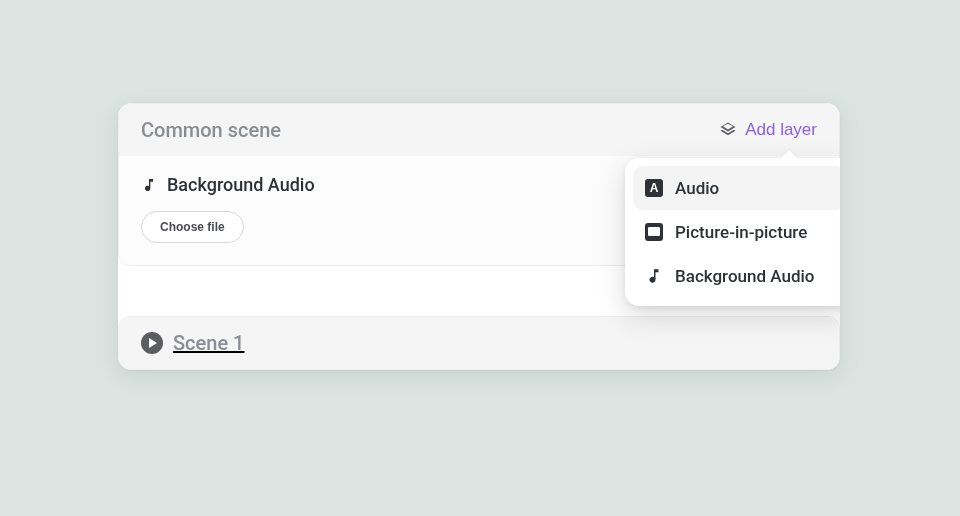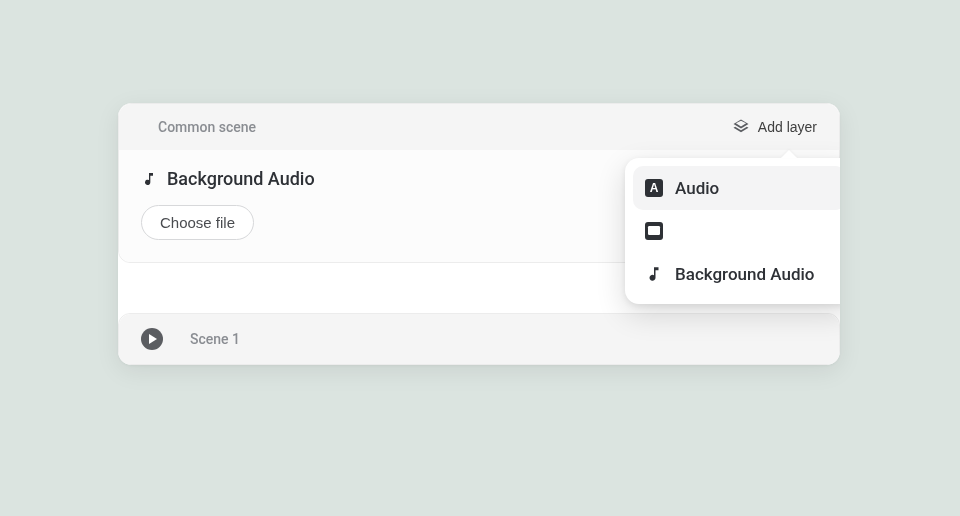--- a/index.html
+++ b/index.html
@@ -19,48 +19,47 @@
       background: #ffffff;
       border-radius: 14px;
       box-shadow: 0 6px 24px rgba(0,0,0,0.08), 0 1px 3px rgba(0,0,0,0.04);
       overflow: hidden;
     }
     .scene {
       border: 1px solid #ececec;
       border-radius: 12px;
       overflow: visible;
     }
-    .scene + .scene { margin-top: 50px; }
+    .scene + .scene { margin-top: 50px; text-decoration: underline; }
     .scene-header {
       display: flex;
       align-items: center;
       justify-content: space-between;
       padding: 14px 22px;
       background: #f5f5f5;
       border-top-left-radius: 12px;
       border-top-right-radius: 12px;
       position: relative;
     }
     .scene-title {
-      font-size: 14px;
+      font-size: 20px;
       color: #8a8d92;
       font-weight: 500;
-      margin-left: 17px;
     }
     .scene-title-row {
       display: flex;
       align-items: center;
       gap: 10px;
     }
     .add-layer-btn {
       display: flex;
       align-items: center;
       gap: 8px;
-      color: #404040;
-      font-size: 14px;
+      color: #8b5cf6;
+      font-size: 17px;
       font-weight: 500;
       background: none;
       border: none;
       cursor: pointer;
     }
     .add-layer-btn svg { display: block; }
     .scene-body {
       background: #fcfcfc;
       padding: 18px 22px 22px 22px;
       border-bottom-left-radius: 12px;
@@ -77,22 +76,22 @@
     .layer-row svg { flex-shrink: 0; display: block; }
     .choose-file {
       margin-top: 16px;
       display: inline-flex;
       align-items: center;
       padding: 8px 18px;
       border: 1.5px solid #d7d8da;
       border-radius: 999px;
       background: #ffffff;
       color: #4a4c50;
-      font-size: 15px;
-      font-weight: 400;
+      font-size: 12px;
+      font-weight: 700;
       cursor: pointer;
     }
     .scene2-body {
       background: #fcfcfc;
       border-bottom-left-radius: 12px;
       border-bottom-right-radius: 12px;
       height: 0;
     }
     
     .dropdown {
@@ -170,20 +169,21 @@
           </span>
           <span>Audio</span>
         </div>
         <div class="dropdown-item">
           <span>
             <svg width="18" height="18" viewBox="0 0 18 18">
                 <rect x="0" y="0" width="18" height="18" rx="3" fill="#2e3136"></rect>
                 <rect x="3" y="4" width="12" height="9" rx="1.2" fill="#ffffff"></rect>
               </svg>
           </span>
+          <span>Picture-in-picture</span>
         </div>
         <div class="dropdown-item">
           <span>
             <svg width="18" height="18" viewBox="0 0 24 24" fill="#2e3136">
                 <path d="M12 3v10.55A4 4 0 1 0 14 17V7h4V3h-6z"></path>
               </svg>
           </span>
           <span>Background Audio</span>
         </div>
       </div>

